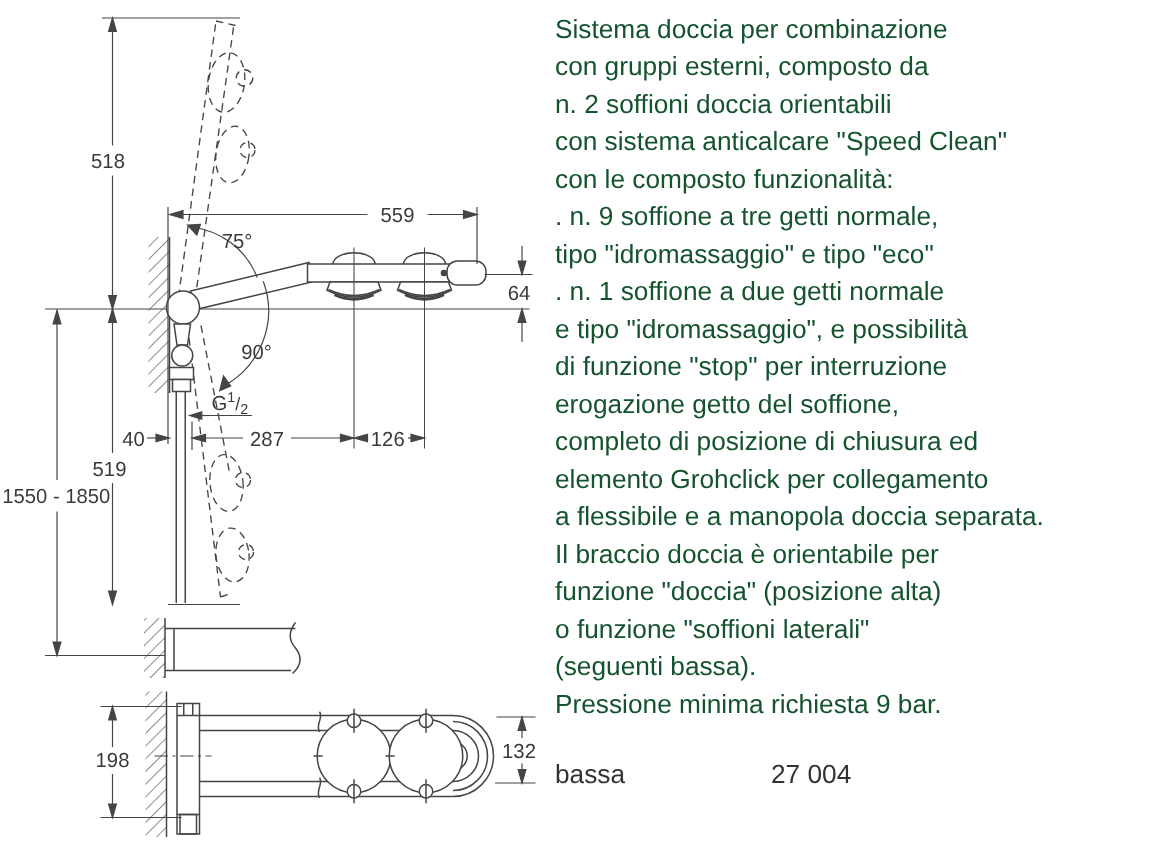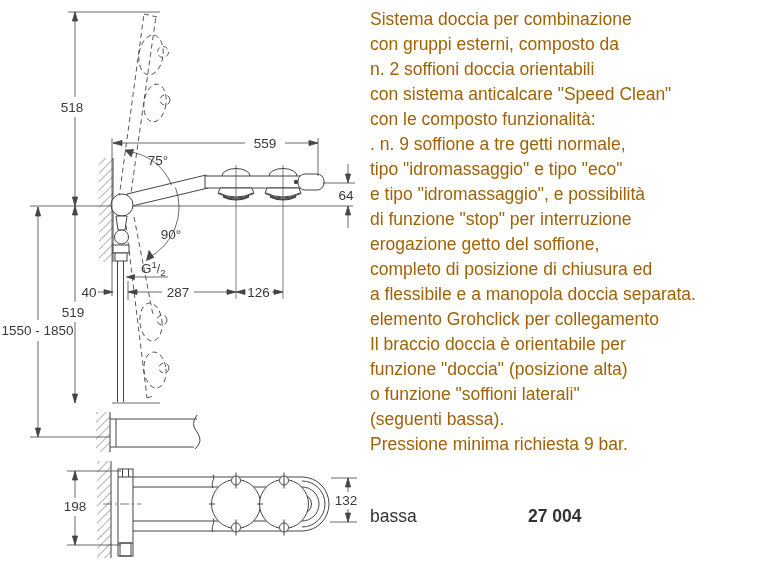--- a/index.html
+++ b/index.html
@@ -1,23 +1,23 @@
 <!DOCTYPE html>
 <html><head>
 <meta charset="utf-8">
 <style>
   html,body{margin:0;padding:0;background:#fff;}
   #page{position:relative;width:768px;height:561px;background:#fff;overflow:hidden;
         font-family:"Liberation Sans", sans-serif;}
   #desc{position:absolute;left:370px;top:7px;width:396px;font-size:17.5px;
-        line-height:25px;color:#a16207;white-space:nowrap;}
+        line-height:25px;color:#14532d;white-space:nowrap;}
   .pl{height:25px;}
   #finishRow{position:absolute;left:370px;top:506px;width:396px;font-size:17.5px;color:#333;}
   #finish{position:absolute;left:0;top:0;}
-  #code{position:absolute;left:158px;top:0;font-weight:bold;}
+  #code{position:absolute;left:144px;top:0;}
   svg{position:absolute;left:0;top:0;}
   svg text{fill:#3a3a3a;font-family:"Liberation Sans",sans-serif;font-size:13.5px;}
 </style>
 </head>
 <body>
 
 <div id="page">
 
   <svg width="768" height="561" viewBox="0 0 768 561">
     <defs>
@@ -236,26 +236,27 @@
   </svg>
 
   <div id="desc">
     <div class="pl">Sistema doccia per combinazione</div>
     <div class="pl">con gruppi esterni, composto da</div>
     <div class="pl">n. 2 soffioni doccia orientabili</div>
     <div class="pl">con sistema anticalcare "Speed Clean"</div>
     <div class="pl">con le composto funzionalità:</div>
     <div class="pl">. n. 9 soffione a tre getti normale,</div>
     <div class="pl">tipo "idromassaggio" e tipo "eco"</div>
+    <div class="pl">. n. 1 soffione a due getti normale</div>
     <div class="pl">e tipo "idromassaggio", e possibilità</div>
     <div class="pl">di funzione "stop" per interruzione</div>
     <div class="pl">erogazione getto del soffione,</div>
     <div class="pl">completo di posizione di chiusura ed</div>
+    <div class="pl">elemento Grohclick per collegamento</div>
     <div class="pl">a flessibile e a manopola doccia separata.</div>
-    <div class="pl">elemento Grohclick per collegamento</div>
     <div class="pl">Il braccio doccia è orientabile per</div>
     <div class="pl">funzione "doccia" (posizione alta)</div>
     <div class="pl">o funzione "soffioni laterali"</div>
     <div class="pl">(seguenti bassa).</div>
     <div class="pl">Pressione minima richiesta 9 bar.</div>
   </div>
 
   <div id="finishRow">
     <span id="finish">bassa</span>
     <span id="code">27 004</span>

